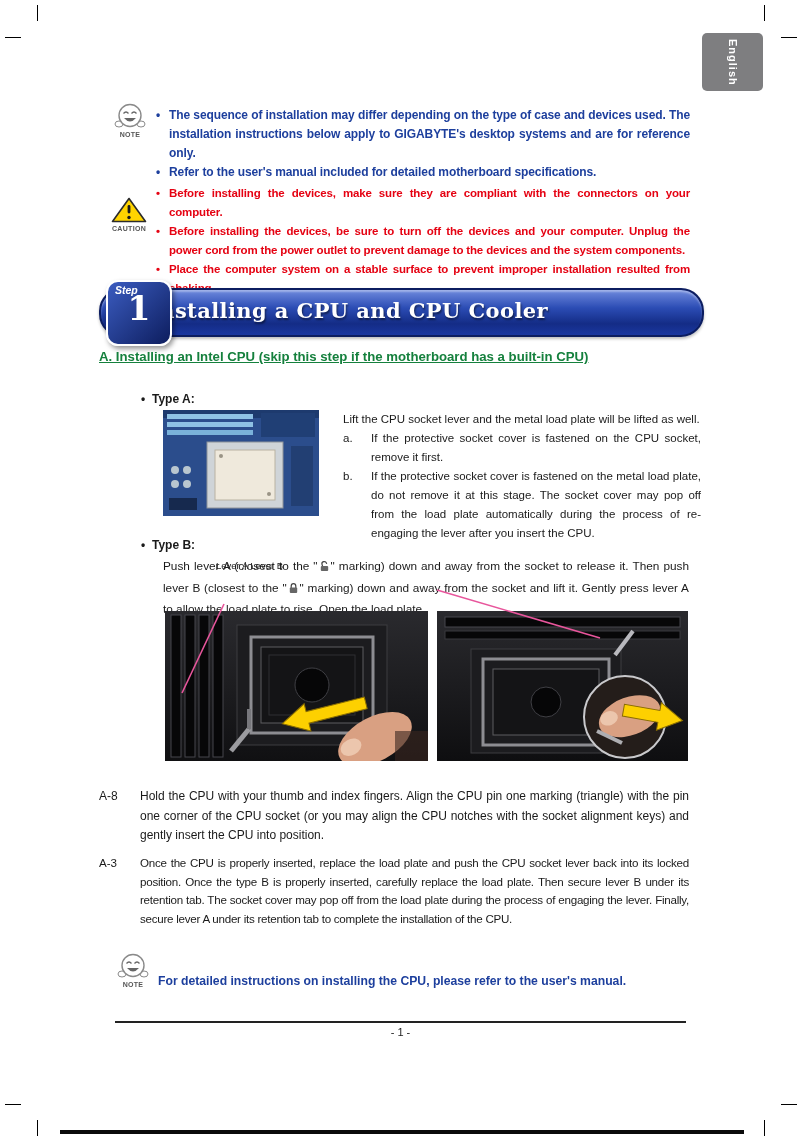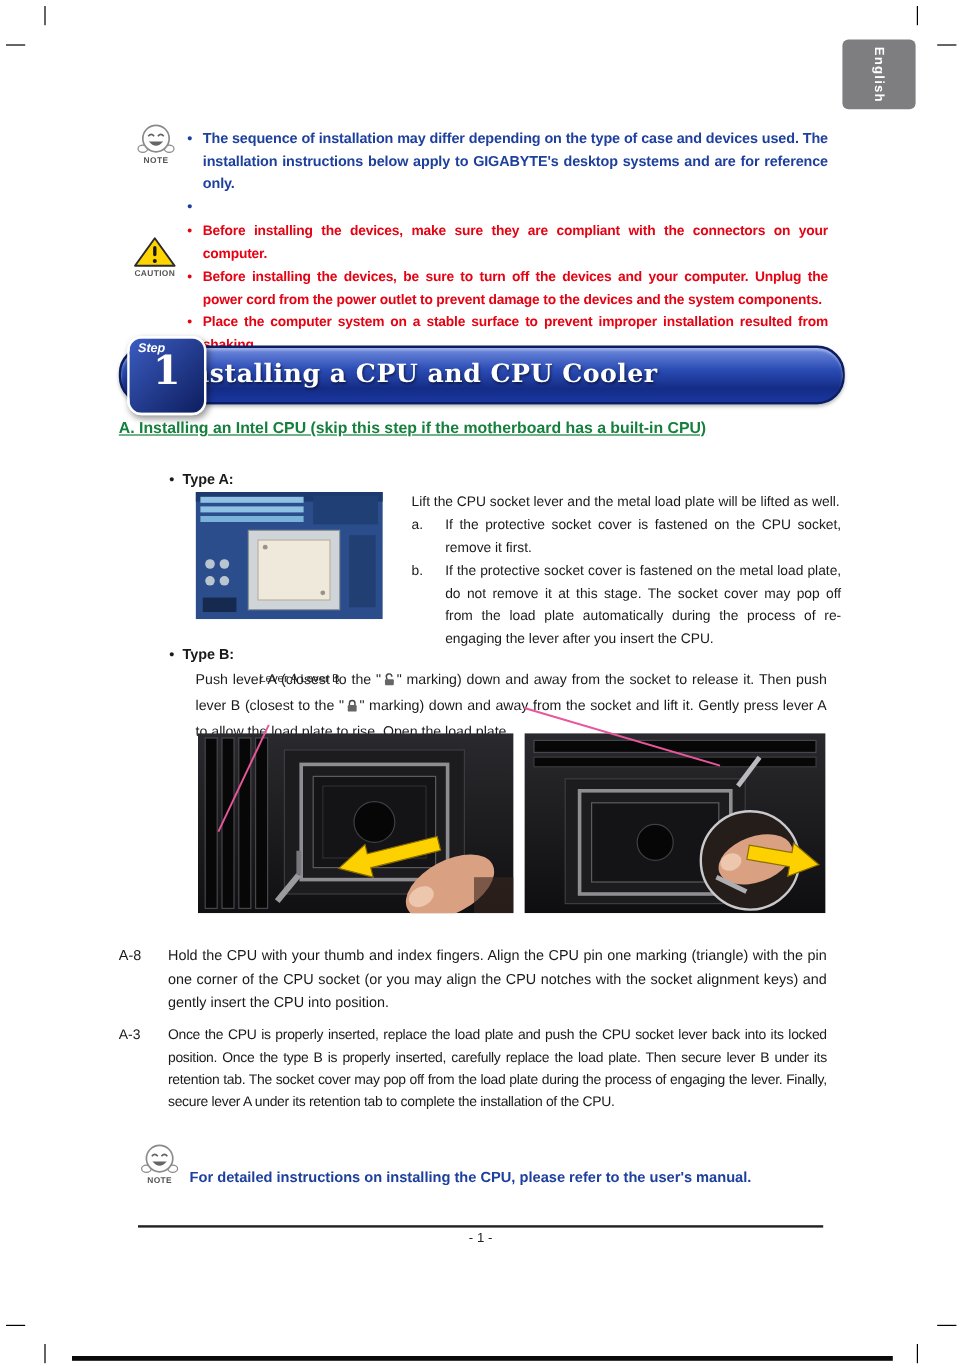--- a/index.html
+++ b/index.html
@@ -95,20 +95,21 @@
     <span class="icon-label">NOTE</span>
   </div>
 
   <div class="note-list" style="top:106px">
     <div class="b-item blue-text">
       <span class="dot">•</span>
       <span>The sequence of installation may differ depending on the type of case and devices used. The installation instructions below apply to GIGABYTE's desktop systems and are for reference only.</span>
     </div>
     <div class="b-item blue-text">
       <span class="dot">•</span>
+      <span>Refer to the user's manual included for detailed motherboard specifications.</span>
     </div>
   </div>
 
   <div class="icon-block" style="left:110px;top:196px">
     <svg width="38" height="28" viewBox="0 0 38 28">
       <path d="M19,2.5 L35.5,25.5 L2.5,25.5 Z" fill="#ffd400" stroke="#2b2b2b" stroke-width="1.6" stroke-linejoin="round"></path>
       <rect x="17.6" y="9" width="2.8" height="8.5" rx="1.4" fill="#1a1a1a"></rect>
       <circle cx="19" cy="21.5" r="1.7" fill="#1a1a1a"></circle>
     </svg>
     <span class="icon-label">CAUTION</span>

